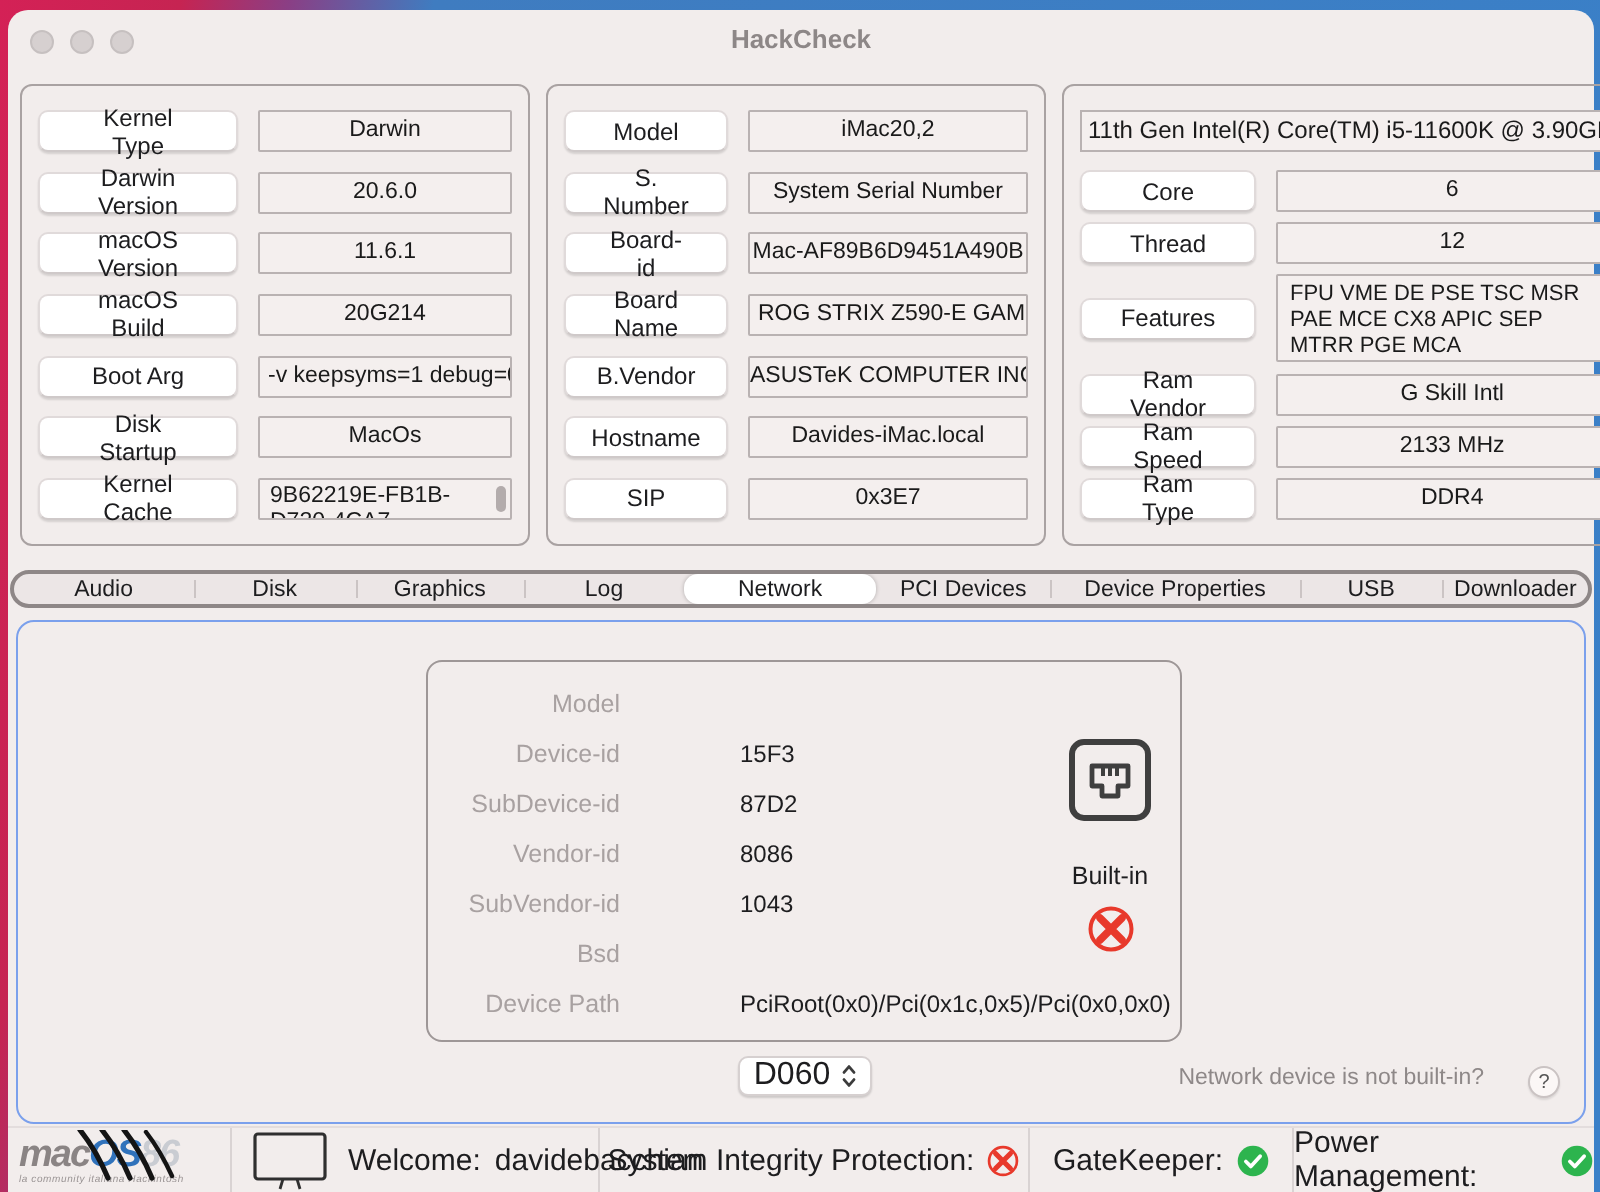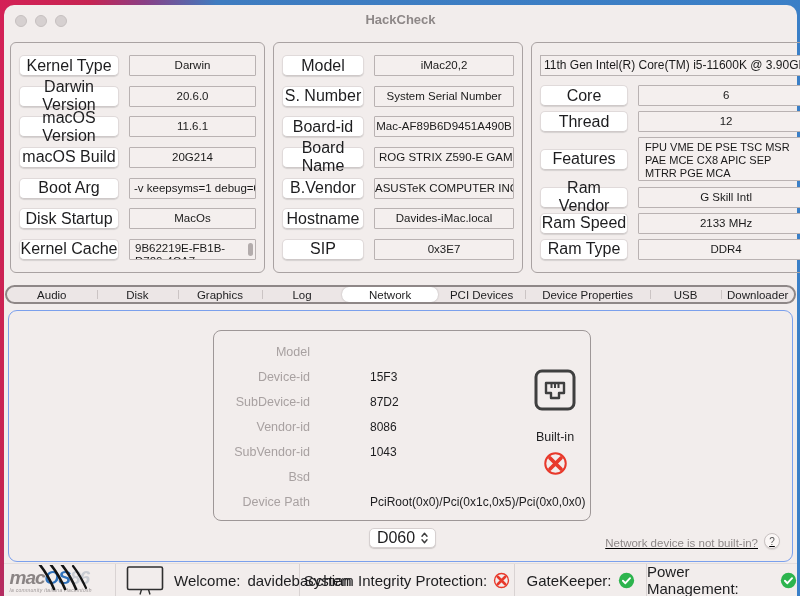--- a/index.html
+++ b/index.html
@@ -22,22 +22,22 @@
   
   .panels-row{position:absolute;top:37px;left:6px;right:5px;height:231px;display:flex;gap:8px;}
   .panel{border:1px solid #a9a2a2;border-radius:6px;box-sizing:border-box;
       padding:12px 8px;display:flex;flex-direction:column;justify-content:space-between;}
   .panel.p1{width:255px;}
   .panel.p2{width:250px;}
   .panel.p3{flex:1;}
   .prow{display:flex;align-items:center;}
   .lblbtn{flex:none;display:flex;align-items:center;justify-content:center;
       background:#fff;border:1px solid #e0dada;border-bottom-color:#cfc9c9;border-radius:5px;
-      height:21px;font-size:16px;color:#1d1d1f;box-sizing:border-box;
-      box-shadow:0 1px 1px rgba(0,0,0,0.12);font-family:inherit;padding:0 0;}
+      height:21px;font-size:12px;color:#1d1d1f;box-sizing:border-box;
+      box-shadow:0 1px 1px rgba(0,0,0,0.12);font-family:inherit;padding:0 20px;}
   .p1 .lblbtn{width:100px;}
   .p2 .lblbtn{width:82px;}
   .p3 .lblbtn{width:88px;}
   .pval{flex:1;margin-left:10px;height:21px;box-sizing:border-box;
       background:#f4efee;border:1px solid #b9b2b2;border-radius:1px;
       font-size:11.5px;color:#1a1a1a;text-align:center;line-height:19px;
       overflow:hidden;white-space:nowrap;position:relative;}
   .pval.clip{text-align:left;padding-left:4px;}
   .pval.multiline{white-space:normal;text-align:left;line-height:13px;
       padding:2px 10px 0 5px;}
@@ -63,21 +63,21 @@
   .netrow{display:grid;grid-template-columns:96px 1fr;column-gap:60px;height:25px;align-items:center;}
   .netlbl{text-align:right;font-size:12.5px;color:#a8a1a1;}
   .netval{font-size:12px;color:#1d1d1f;white-space:nowrap;}
   .builtincol{position:absolute;left:306px;top:36px;width:70px;text-align:center;}
   .builtin-label{margin-top:13px;font-size:12.5px;color:#1d1d1f;}
   .builtincol .redx{margin-top:7px;}
   .devselect{position:absolute;left:360px;top:217px;width:67px;height:20px;box-sizing:border-box;
       background:#fff;border:1px solid #d6d0d0;border-radius:5px;box-shadow:0 1px 1px rgba(0,0,0,0.15);
       display:flex;align-items:center;justify-content:center;gap:6px;font-size:16px;color:#1d1d1f;
       font-family:inherit;padding:0;}
-  .helpwrap{position:absolute;right:12px;top:222px;display:flex;align-items:flex-end;gap:6px;text-decoration:underline;}
+  .helpwrap{position:absolute;right:12px;top:222px;display:flex;align-items:flex-start;gap:22px;}
   .helptext{font-size:11.5px;color:#8e8888;}
   .helpbtn{width:16px;height:16px;border-radius:50%;background:#fbf7f6;border:1px solid #cac3c3;
       font-size:10px;color:#555;display:flex;align-items:center;justify-content:center;
       box-shadow:0 1px 1px rgba(0,0,0,0.1);font-family:inherit;padding:0;}
   
   .statusbar{position:absolute;top:558px;left:0;right:0;bottom:0;display:flex;align-items:stretch;
       border-top:1px solid #e3dddd;}
   .sbsec{display:flex;align-items:center;box-sizing:border-box;}
   .sbsec.divr{border-right:1px solid #d9d3d3;}
   .sec-logo{width:112px;justify-content:center;}

